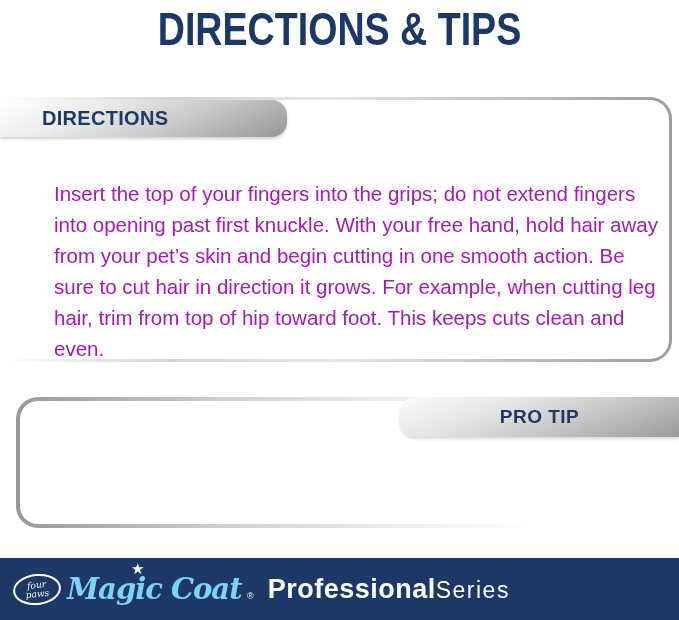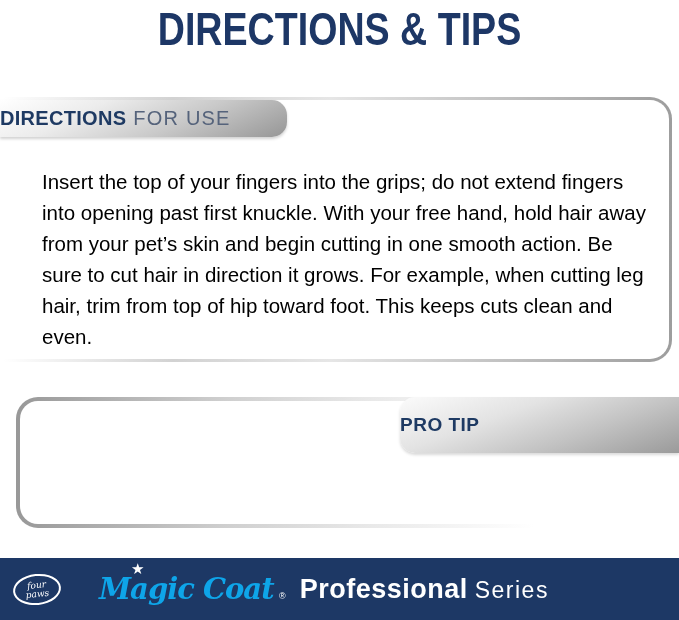--- a/index.html
+++ b/index.html
@@ -67,20 +67,21 @@
     height: 37px;
     border-radius: 0 15px 15px 0;
     background: linear-gradient(155deg,
       #ffffff 0%,
       #ececec 30%,
       #c9c9c9 62%,
       #969696 100%);
     box-shadow: 0 2px 3px rgba(0,0,0,0.18);
     display: flex;
     align-items: center;
+    padding-left: 42px;
     box-sizing: border-box;
     white-space: nowrap;
   }
   .banner-bold {
     font-size: 20px;
     font-weight: bold;
     color: #1e3a63;
     letter-spacing: 0.3px;
   }
   .banner-light {
@@ -89,24 +90,24 @@
     color: #55637b;
     letter-spacing: 1.2px;
     margin-left: 7px;
   }
   
   .dir-text {
     position: absolute;
     left: 42px;
     top: 166px;
     width: 608px;
-    margin: 0;
+    margin: 12px;
     font-size: 20.5px;
     line-height: 31px;
-    color: #000000;
+    color: #a21caf;
   }
   
   .tip-box {
     position: absolute;
     left: 16px;
     top: 397px;
     width: 700px;
     height: 131px;
     border-radius: 22px;
     padding: 4px;
@@ -122,31 +123,31 @@
     height: 100%;
     background: #ffffff;
     border-radius: 18px;
   }
   
   .tip-banner {
     position: absolute;
     left: 400px;
     top: 397px;
     width: 279px;
-    height: 56px;
+    height: 40px;
     border-radius: 15px 0 0 15px;
     background: linear-gradient(160deg,
       #fbfbfb 0%,
       #e3e3e3 35%,
       #c3c3c3 65%,
       #9a9a9a 100%);
     box-shadow: 0 2px 3px rgba(0,0,0,0.15);
     display: flex;
     align-items: center;
-    justify-content: flex-start;
+    justify-content: center;
     box-sizing: border-box;
   }
   .tip-banner-label {
     font-size: 19px;
     font-weight: bold;
     color: #1e3a63;
     letter-spacing: 0.5px;
   }
   .tip-text {
     position: absolute;
@@ -200,23 +201,22 @@
     top: -12px;
     font-size: 15px;
     color: #ffffff;
     font-style: normal;
   }
   .magic-text {
     font-family: "DejaVu Serif", serif;
     font-style: italic;
     font-weight: bold;
     font-size: 29px;
-    color: #0ea5e9;
+    color: #7dd3fc;
     letter-spacing: -1px;
-    margin-left: 32px;
   }
   .magic-reg {
     font-size: 9px;
     color: #ffffff;
     vertical-align: baseline;
     margin-left: 1px;
   }
   .prof-wrap {
     margin-left: 14px;
     white-space: nowrap;
@@ -224,37 +224,35 @@
   }
   .prof-bold {
     font-size: 27px;
     font-weight: bold;
     letter-spacing: 0.5px;
   }
   .prof-light {
     font-size: 23px;
     font-weight: normal;
     letter-spacing: 1.5px;
-    margin-left: 7px;
   }
 </style>
 </head>
 <body>
 
 <div class="page">
 
   <h1 class="page-title">DIRECTIONS &amp; TIPS</h1>
 
   <div class="dir-box">
     <div class="dir-box-inner"></div>
   </div>
 
   <div class="dir-banner">
     <span class="banner-bold">DIRECTIONS</span>
-    <span class="banner-light">FOR USE</span>
   </div>
 
   <p class="dir-text">Insert the top of your fingers into the grips; do not extend fingers into opening past first knuckle. With your free hand, hold hair away from your pet’s skin and begin cutting in one smooth action. Be sure to cut hair in direction it grows. For example, when cutting leg hair, trim from top of hip toward foot. This keeps cuts clean and even.</p>
 
   <div class="tip-box">
     <div class="tip-box-inner"></div>
   </div>
 
   <div class="tip-banner">
     <span class="tip-banner-label">PRO TIP</span>

